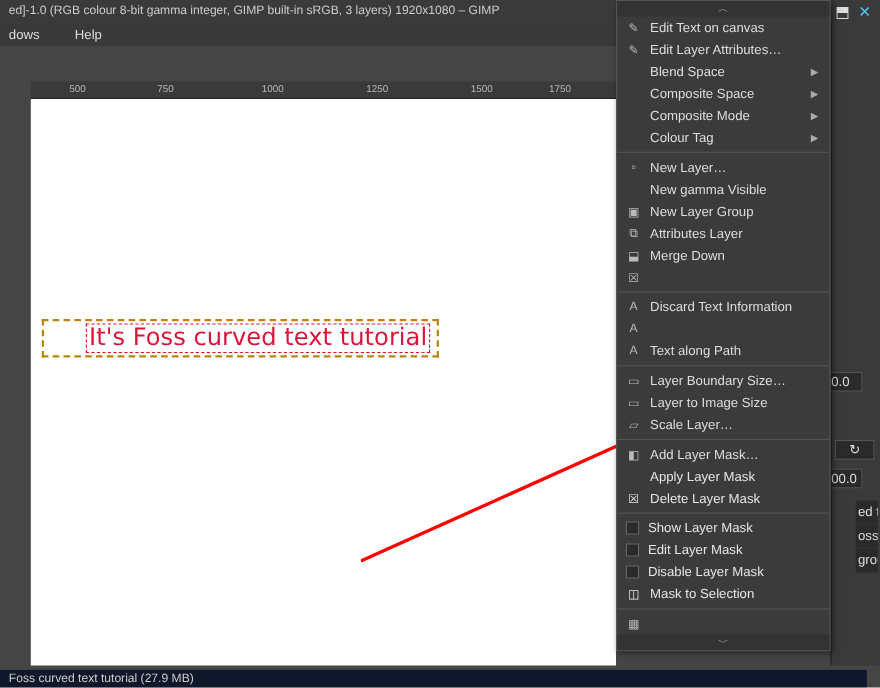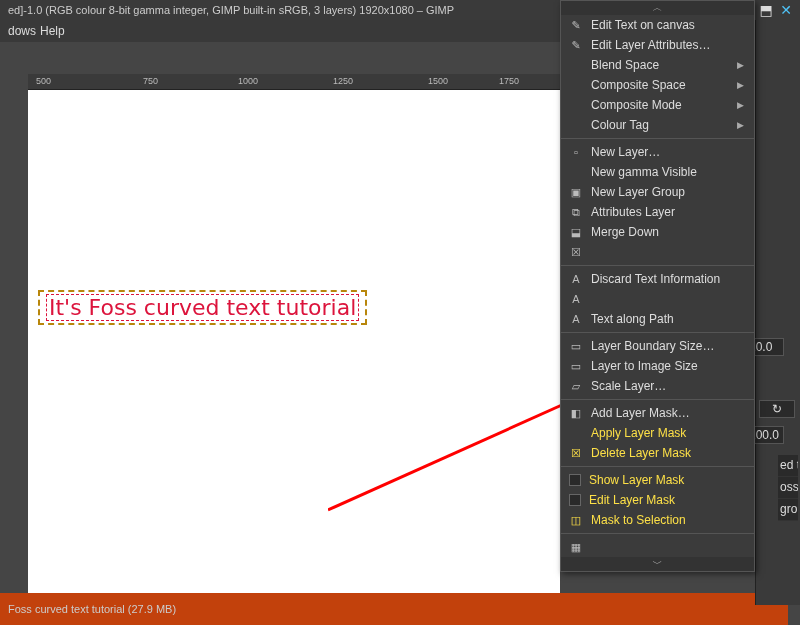--- a/index.html
+++ b/index.html
@@ -2,42 +2,42 @@
 <html><head>
 <meta charset="utf-8">
 <style>
 *{margin:0;padding:0;box-sizing:border-box;font-family:sans-serif;font-size:12px;color:#ddd;}
 body{background:#454545;width:800px;height:625px;overflow:hidden;position:relative;}
 .title-bar{background:#3a3a3a;height:20px;padding:2px 8px;display:flex;align-items:center;justify-content:space-between;}
 .title-bar .title{font-size:11px;color:#ccc;}
 .window-controls{display:flex;gap:8px;}
 .window-controls span{width:12px;height:12px;display:flex;align-items:center;justify-content:center;font-size:14px;}
 .close-win{color:#4fc3f7;}
-.menu-bar{background:#393939;height:22px;padding:2px 8px;display:flex;gap:4px;align-items:center;}
+.menu-bar{background:#393939;height:22px;padding:2px 8px;display:flex;gap:32px;align-items:center;}
 .menu-bar span{font-size:12px;color:#ddd;}
 .canvas-area{position:absolute;left:0;top:42px;right:240px;bottom:20px;background:#454545;}
 .ruler-h{position:absolute;left:28px;top:32px;right:0;height:16px;background:#3a3a3a;border-bottom:1px solid #222;display:flex;overflow:hidden;}
 .ruler-h .tick{position:absolute;top:2px;font-size:9px;color:#bbb;}
 .canvas{position:absolute;left:28px;top:48px;right:0;bottom:0;background:#fff;}
 .text-box{position:absolute;left:10px;top:200px;border:2px dashed #b8860b;padding:2px 6px;}
-.text-box-inner{border:1px dashed #dc143c;padding:0 2px;}
+.text-box-inner{border:1px dashed #dc143c;padding:0 2px;margin-left:32px;}
 .text-box-inner span{font-family:"DejaVu Sans",sans-serif;font-size:22px;color:#dc143c;}
 .arrow{position:absolute;left:300px;top:300px;}
-.status-bar{position:absolute;left:0;right:12px;bottom:0;height:32px;background:#c2410c;padding:2px 8px;display:flex;align-items:center;}
+.status-bar{position:absolute;left:0;right:12px;bottom:0;height:16px;background:#0f172a;padding:2px 8px;display:flex;align-items:center;}
 .status-bar span{font-size:11px;color:#ccc;}
 .right-panel{position:absolute;right:0;top:20px;width:45px;bottom:20px;background:#3a3a3a;border-left:1px solid #222;}
 .brush-strip{position:absolute;right:48px;top:90px;width:32px;height:210px;background:#1a1a1a;border:1px solid #555;display:flex;flex-direction:column;}
 .brush-strip .b{height:30px;background:#222;display:flex;align-items:center;justify-content:center;border-bottom:1px solid #333;}
 .brush-dot{width:16px;height:16px;border-radius:50%;background:#000;}
 .brush-fuzz{width:20px;height:8px;border-radius:50%;background:radial-gradient(#444,transparent);}
 .brush-star{color:#555;font-size:14px;}
 .context-menu{position:absolute;left:560px;top:0;width:195px;background:#3b3b3b;border:1px solid #555;box-shadow:2px 2px 6px rgba(0,0,0,0.5);z-index:100;}
 .menu-chev{text-align:center;height:14px;color:#aaa;font-size:10px;background:#333;}
 .menu-item{display:flex;align-items:center;gap:8px;padding:3px 10px 3px 8px;height:20px;position:relative;}
-.menu-item.disabled span{color:#fde047;}
+.menu-item.disabled span{color:#e5e5e5;}
 .menu-item .icon{width:14px;height:14px;display:flex;align-items:center;justify-content:center;font-size:11px;color:#bbb;}
 .menu-item .label{flex:1;font-size:12px;}
 .menu-item .arrow-r{font-size:9px;color:#aaa;}
 .menu-item .chk{width:12px;height:12px;border:1px solid #666;background:#2a2a2a;}
 .menu-sep{height:1px;background:#555;margin:3px 0;}
 .spinner-row{position:absolute;right:16px;width:38px;height:18px;background:#2a2a2a;border:1px solid #555;font-size:10px;display:flex;align-items:center;padding:0 2px;color:#ccc;}
 .right-side-bits{position:absolute;right:5px;width:36px;}
 .layer-list{position:absolute;right:2px;top:455px;width:20px;background:#2a2a2a;font-size:9px;color:#bbb;}
 .layer-list div{padding:3px 2px;height:22px;overflow:hidden;white-space:nowrap;border-bottom:1px solid #333;}
 </style>
@@ -53,21 +53,21 @@
   </div>
 </div>
 
 <div class="menu-bar">
   <span>dows</span>
   <span>Help</span>
 </div>
 
 <div class="canvas-area">
   <div class="ruler-h">
-    <span class="tick" style="left:8px">500</span>
+    <span class="tick" style="left:35px">500</span>
     <span class="tick" style="left:115px">750</span>
     <span class="tick" style="left:210px">1000</span>
     <span class="tick" style="left:305px">1250</span>
     <span class="tick" style="left:400px">1500</span>
     <span class="tick" style="left:471px">1750</span>
   </div>
   <div class="canvas">
     <div class="text-box">
       <div class="text-box-inner">
         <span>It's Foss curved text tutorial</span>
@@ -219,20 +219,24 @@
   <div class="menu-sep"></div>
   <div class="menu-item disabled">
       <span class="chk"></span>
       <span class="label">Show Layer Mask</span>
     </div>
   <div class="menu-item disabled">
       <span class="chk"></span>
       <span class="label">Edit Layer Mask</span>
     </div>
   <div class="menu-item disabled">
+      <span class="chk"></span>
+      <span class="label">Disable Layer Mask</span>
+    </div>
+  <div class="menu-item disabled">
       <span class="icon">◫</span>
       <span class="label">Mask to Selection</span>
     </div>
   <div class="menu-sep"></div>
   <div class="menu-item">
       <span class="icon">▦</span>
     </div>
   <div class="menu-chev">﹀</div>
 </div>
 

